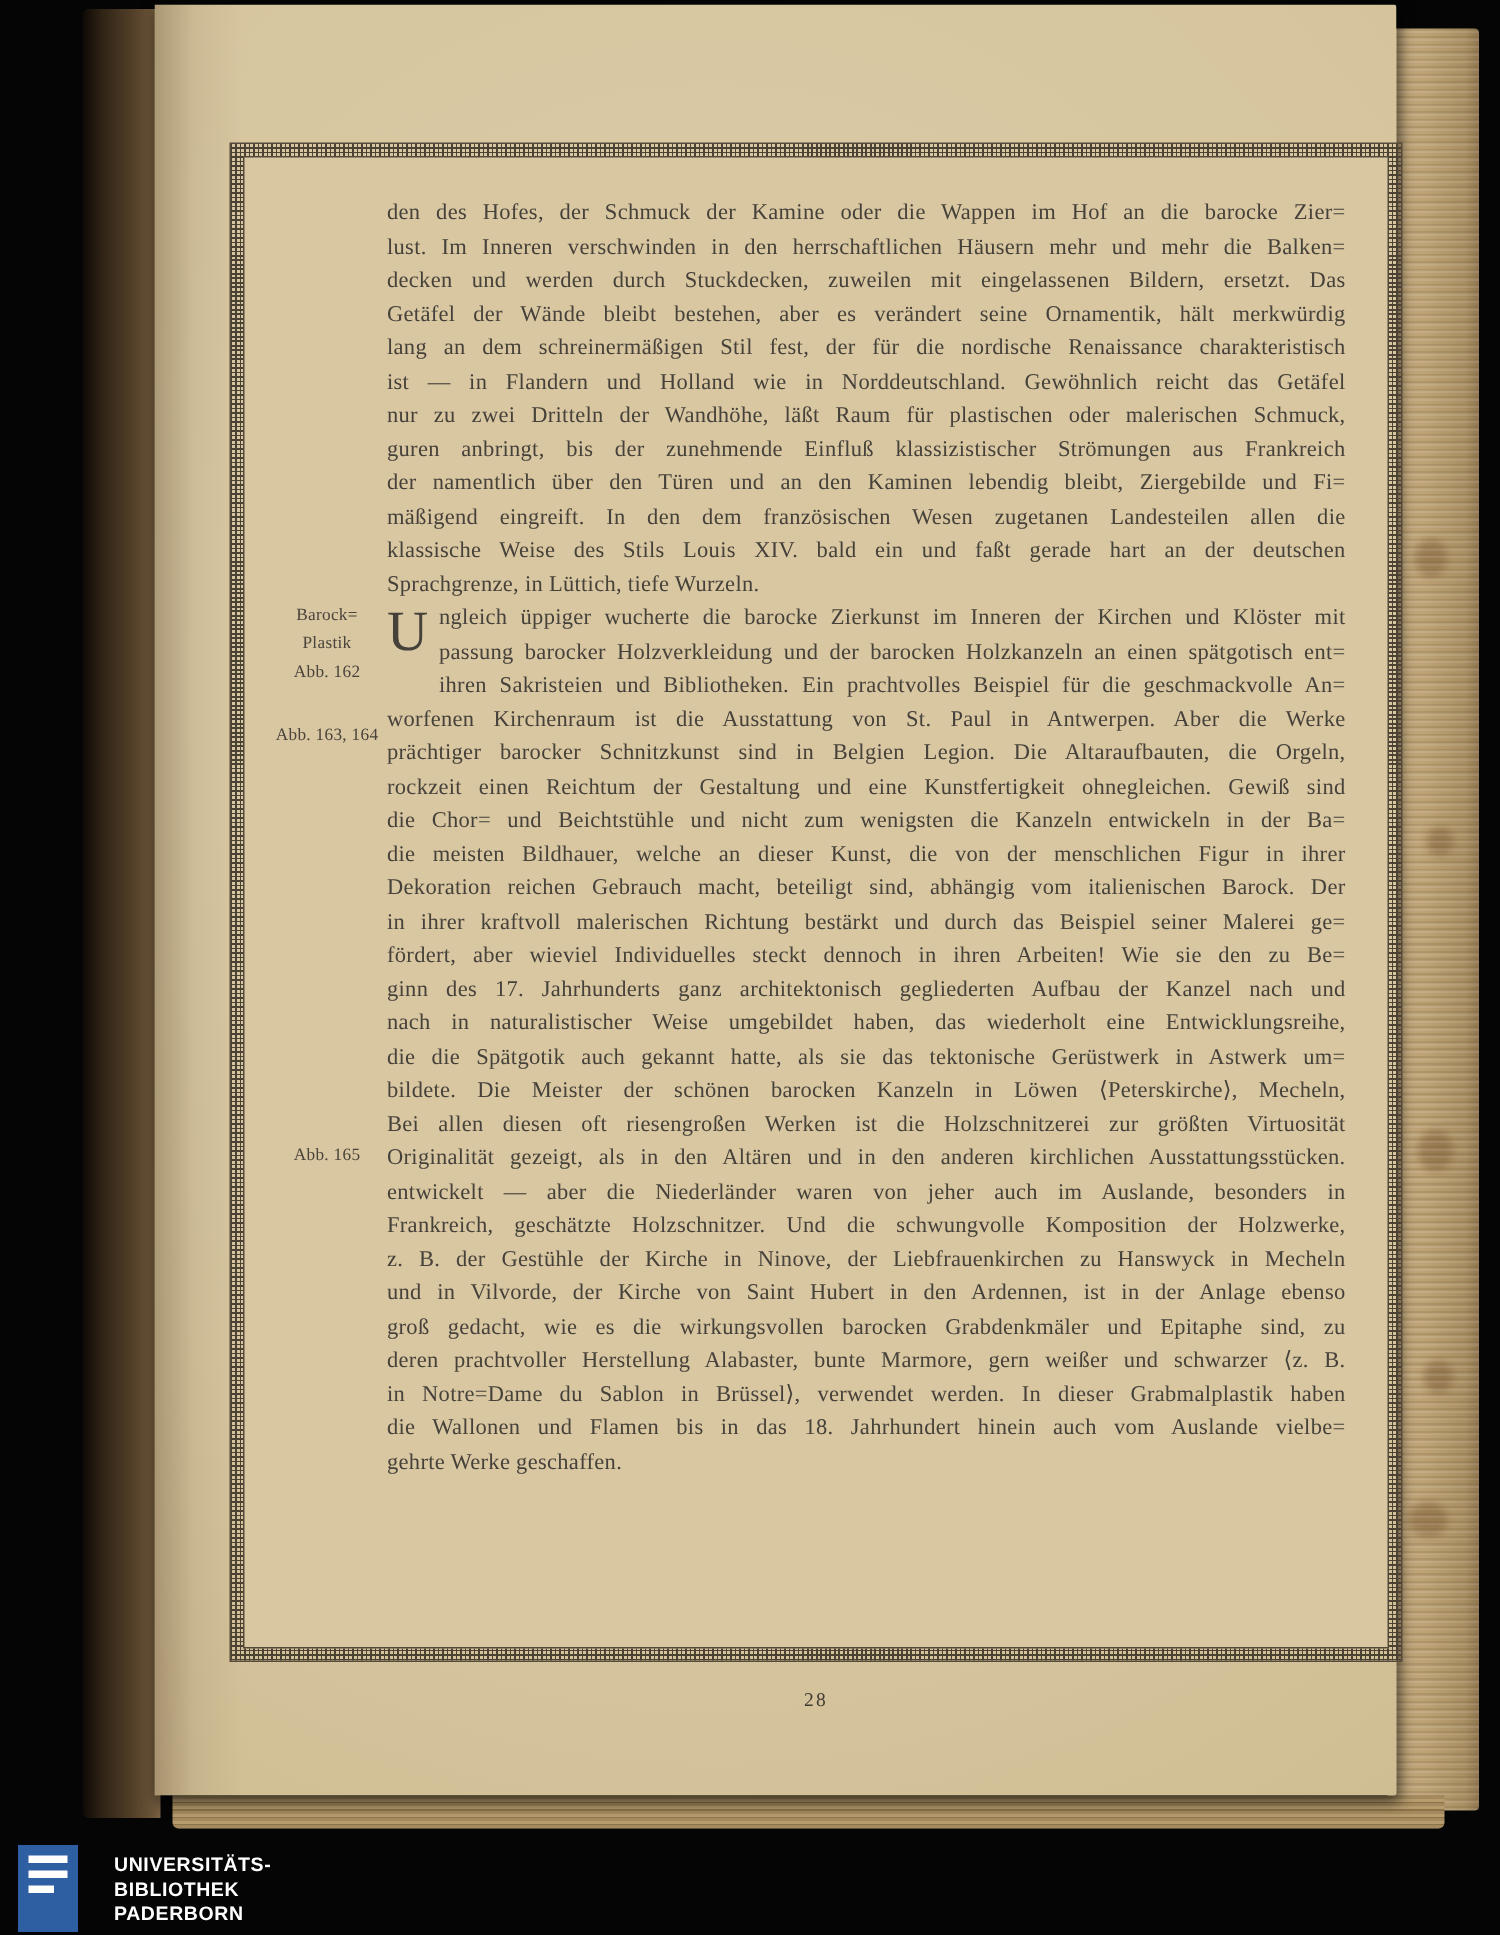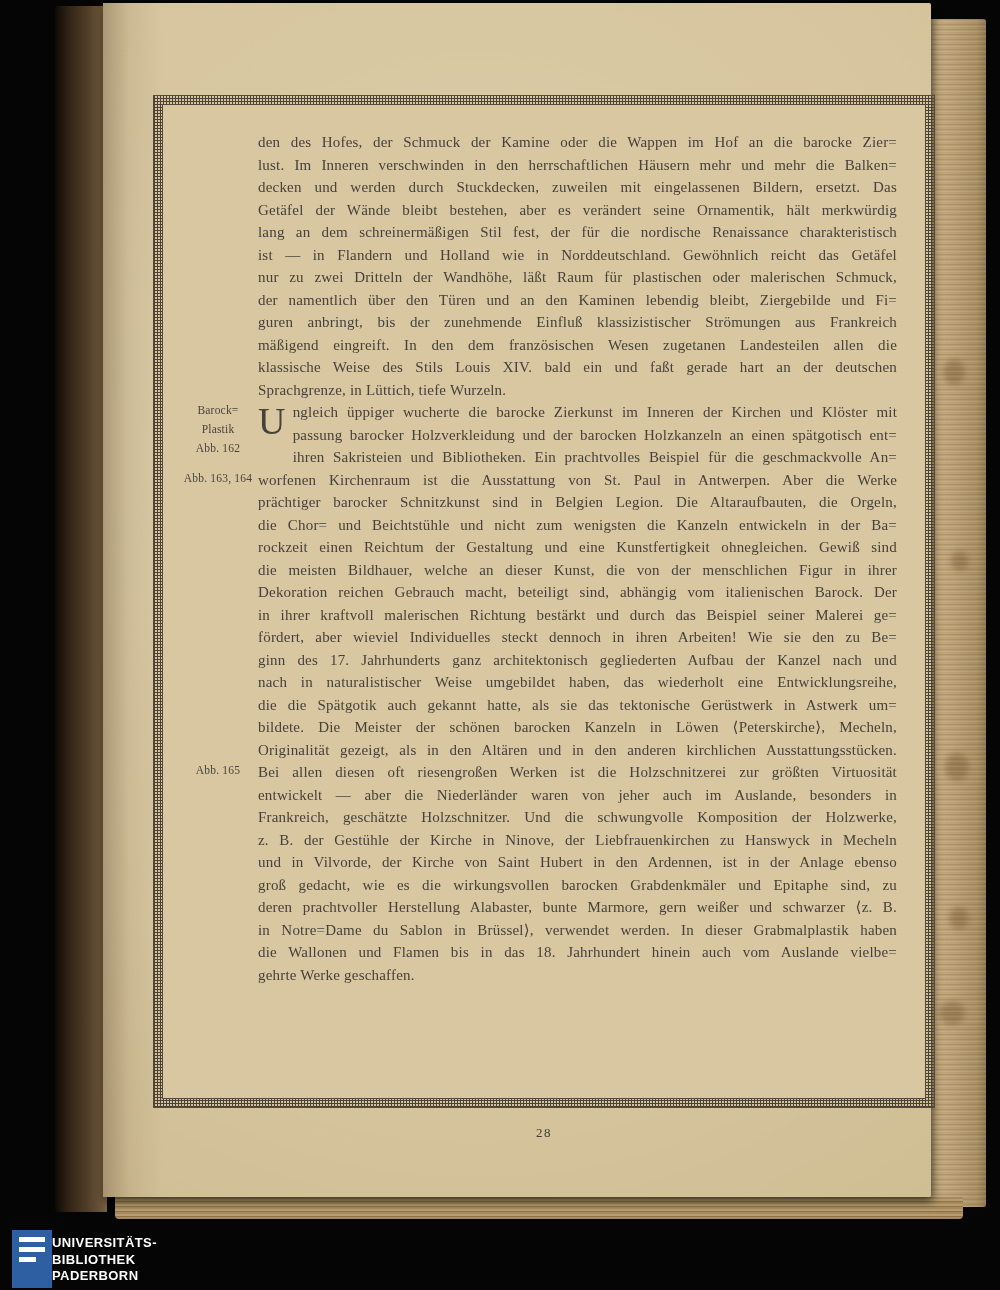--- a/index.html
+++ b/index.html
@@ -45,27 +45,27 @@
 
   .tline { text-align:justify; text-align-last:justify; }
   .tline.last { text-align-last:left; }
 
   .dropcap { float:left; font-size:38px; line-height:36px; height:44px;
              margin:2px 7px 0 0; color:#46413a; }
 
   .mnote { position:absolute; left:17px; width:76px; font-size:11.5px;
            line-height:19px; letter-spacing:.2px; color:#4a443c; }
   .mline { text-align:center; white-space:nowrap; }
-  .n1 { top:296px; } .n2 { top:364px; } .n3 { top:656px; }
+  .n1 { top:296px; } .n2 { top:376px; } .n3 { top:656px; }
 
   .page-number { position:absolute; top:1122px; left:50px; width:782px;
                  text-align:center; font-size:13px; letter-spacing:1.5px; color:#413c34; }
 
   .watermark { position:absolute; left:12px; top:1230px; display:flex;
-               align-items:flex-start; gap:0; }
+               align-items:flex-start; gap:24px; }
   .wm-icon { width:40px; height:58px; background:#2f5fa3; display:flex;
              flex-direction:column; gap:5px; padding:7px; }
   .bar { display:block; height:5px; background:#ffffff; }
   .b1 { width:26px; } .b2 { width:26px; } .b3 { width:17px; }
   .wm-text { color:#ffffff; font-family:"Liberation Sans",sans-serif;
              font-weight:bold; font-size:13px; line-height:16.5px;
              letter-spacing:.4px; padding-top:5px; }
 </style>
 </head>
 <body>
@@ -102,47 +102,47 @@
               </aside>
 
             <div class="para p1">
                 <div class="tline">den des Hofes, der Schmuck der Kamine oder die Wappen im Hof an die barocke Zier=</div>
                 <div class="tline">lust. Im Inneren verschwinden in den herrschaftlichen Häusern mehr und mehr die Balken=</div>
                 <div class="tline">decken und werden durch Stuckdecken, zuweilen mit eingelassenen Bildern, ersetzt. Das</div>
                 <div class="tline">Getäfel der Wände bleibt bestehen, aber es verändert seine Ornamentik, hält merkwürdig</div>
                 <div class="tline">lang an dem schreinermäßigen Stil fest, der für die nordische Renaissance charakteristisch</div>
                 <div class="tline">ist — in Flandern und Holland wie in Norddeutschland. Gewöhnlich reicht das Getäfel</div>
                 <div class="tline">nur zu zwei Dritteln der Wandhöhe, läßt Raum für plastischen oder malerischen Schmuck,</div>
+                <div class="tline">guren anbringt, bis der zunehmende Einfluß klassizistischer Strömungen aus Frankreich</div>
                 <div class="tline">der namentlich über den Türen und an den Kaminen lebendig bleibt, Ziergebilde und Fi=</div>
-                <div class="tline">guren anbringt, bis der zunehmende Einfluß klassizistischer Strömungen aus Frankreich</div>
                 <div class="tline">mäßigend eingreift. In den dem französischen Wesen zugetanen Landesteilen allen die</div>
                 <div class="tline">klassische Weise des Stils Louis XIV. bald ein und faßt gerade hart an der deutschen</div>
                 <div class="tline last">Sprachgrenze, in Lüttich, tiefe Wurzeln.</div>
               </div>
 
             <div class="para p2">
               <span class="dropcap">U</span>
               <div class="p2lines">
                   <div class="tline">ngleich üppiger wucherte die barocke Zierkunst im Inneren der Kirchen und Klöster mit</div>
                   <div class="tline">passung barocker Holzverkleidung und der barocken Holzkanzeln an einen spätgotisch ent=</div>
                   <div class="tline">ihren Sakristeien und Bibliotheken. Ein prachtvolles Beispiel für die geschmackvolle An=</div>
                   <div class="tline">worfenen Kirchenraum ist die Ausstattung von St. Paul in Antwerpen. Aber die Werke</div>
                   <div class="tline">prächtiger barocker Schnitzkunst sind in Belgien Legion. Die Altaraufbauten, die Orgeln,</div>
+                  <div class="tline">rockzeit einen Reichtum der Gestaltung und eine Kunstfertigkeit ohnegleichen. Gewiß sind</div>
                   <div class="tline">die Chor= und Beichtstühle und nicht zum wenigsten die Kanzeln entwickeln in der Ba=</div>
-                  <div class="tline">rockzeit einen Reichtum der Gestaltung und eine Kunstfertigkeit ohnegleichen. Gewiß sind</div>
                   <div class="tline">die meisten Bildhauer, welche an dieser Kunst, die von der menschlichen Figur in ihrer</div>
                   <div class="tline">Dekoration reichen Gebrauch macht, beteiligt sind, abhängig vom italienischen Barock. Der</div>
                   <div class="tline">in ihrer kraftvoll malerischen Richtung bestärkt und durch das Beispiel seiner Malerei ge=</div>
                   <div class="tline">fördert, aber wieviel Individuelles steckt dennoch in ihren Arbeiten! Wie sie den zu Be=</div>
                   <div class="tline">ginn des 17. Jahrhunderts ganz architektonisch gegliederten Aufbau der Kanzel nach und</div>
                   <div class="tline">nach in naturalistischer Weise umgebildet haben, das wiederholt eine Entwicklungsreihe,</div>
                   <div class="tline">die die Spätgotik auch gekannt hatte, als sie das tektonische Gerüstwerk in Astwerk um=</div>
                   <div class="tline">bildete. Die Meister der schönen barocken Kanzeln in Löwen ⟨Peterskirche⟩, Mecheln,</div>
+                  <div class="tline">Bei allen diesen oft riesengroßen Werken ist die Holzschnitzerei zur größten Virtuosität</div>
                   <div class="tline">Originalität gezeigt, als in den Altären und in den anderen kirchlichen Ausstattungsstücken.</div>
-                  <div class="tline">Bei allen diesen oft riesengroßen Werken ist die Holzschnitzerei zur größten Virtuosität</div>
                   <div class="tline">entwickelt — aber die Niederländer waren von jeher auch im Auslande, besonders in</div>
                   <div class="tline">Frankreich, geschätzte Holzschnitzer. Und die schwungvolle Komposition der Holzwerke,</div>
                   <div class="tline">z. B. der Gestühle der Kirche in Ninove, der Liebfrauenkirchen zu Hanswyck in Mecheln</div>
                   <div class="tline">und in Vilvorde, der Kirche von Saint Hubert in den Ardennen, ist in der Anlage ebenso</div>
                   <div class="tline">groß gedacht, wie es die wirkungsvollen barocken Grabdenkmäler und Epitaphe sind, zu</div>
                   <div class="tline">deren prachtvoller Herstellung Alabaster, bunte Marmore, gern weißer und schwarzer ⟨z. B.</div>
                   <div class="tline">in Notre=Dame du Sablon in Brüssel⟩, verwendet werden. In dieser Grabmalplastik haben</div>
                   <div class="tline">die Wallonen und Flamen bis in das 18. Jahrhundert hinein auch vom Auslande vielbe=</div>
                   <div class="tline last">gehrte Werke geschaffen.</div>
                 </div>

